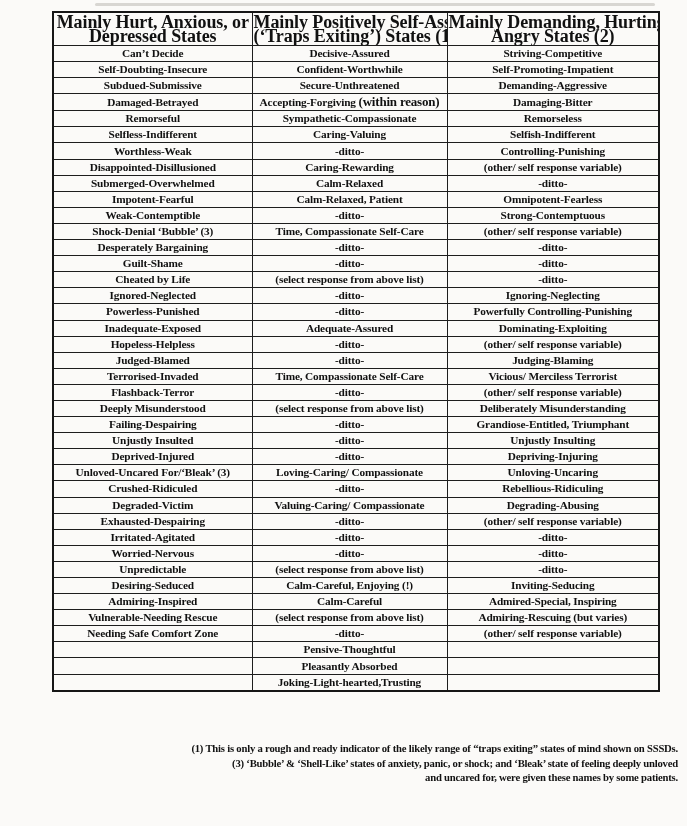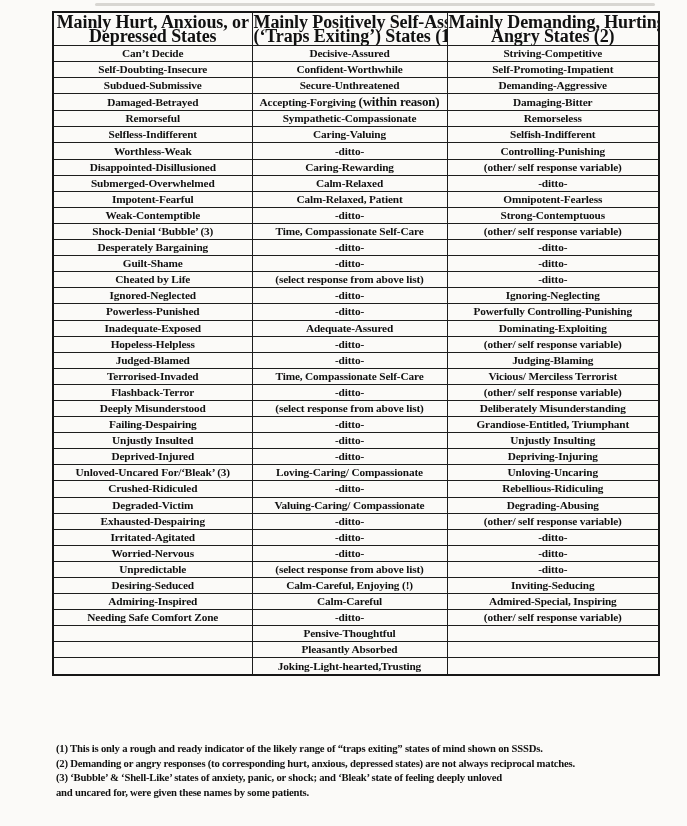--- a/index.html
+++ b/index.html
@@ -67,20 +67,21 @@
     width: 622px;
   }
   .footnotes p {
     margin: 0;
     font-size: 10.7px;
     font-weight: bold;
     line-height: 14.6px;
     letter-spacing: -0.22px;
     white-space: pre-line;
     color: #121212;
+    text-align: right;
   }
 </style>
 </head>
 <body>
 
 <div class="scan-streak"></div>
 
 <table class="states">
   <colgroup>
     <col style="width:199px">
@@ -267,20 +268,25 @@
         <td>Desiring-Seduced</td>
         <td>Calm-Careful, Enjoying (!)</td>
         <td>Inviting-Seducing</td>
       </tr>
       <tr>
         <td>Admiring-Inspired</td>
         <td>Calm-Careful</td>
         <td>Admired-Special, Inspiring</td>
       </tr>
       <tr>
+        <td>Vulnerable-Needing Rescue</td>
+        <td>(select response from above list)</td>
+        <td>Admiring-Rescuing (but varies)</td>
+      </tr>
+      <tr>
         <td>Needing Safe Comfort Zone</td>
         <td>-ditto-</td>
         <td>(other/ self response variable)</td>
       </tr>
       <tr>
         <td></td>
         <td>Pensive-Thoughtful</td>
         <td></td>
       </tr>
       <tr>
@@ -291,16 +297,15 @@
       <tr>
         <td></td>
         <td>Joking-Light-hearted,Trusting</td>
         <td></td>
       </tr>
     </tbody>
 </table>
 
 <div class="footnotes">
   <p>(1) This is only a rough and ready indicator of the likely range of “traps exiting” states of mind shown on SSSDs.</p>
-  <p>(2) Demanding or angry responses (to corresponding hurt, anxious, depressed states) are not always reciprocal matches.</p>
   <p>(3) ‘Bubble’ &amp; ‘Shell-Like’ states of anxiety, panic, or shock; and ‘Bleak’ state of feeling deeply unloved
 and uncared for, were given these names by some patients.</p>
 </div>
 
 </body></html>

